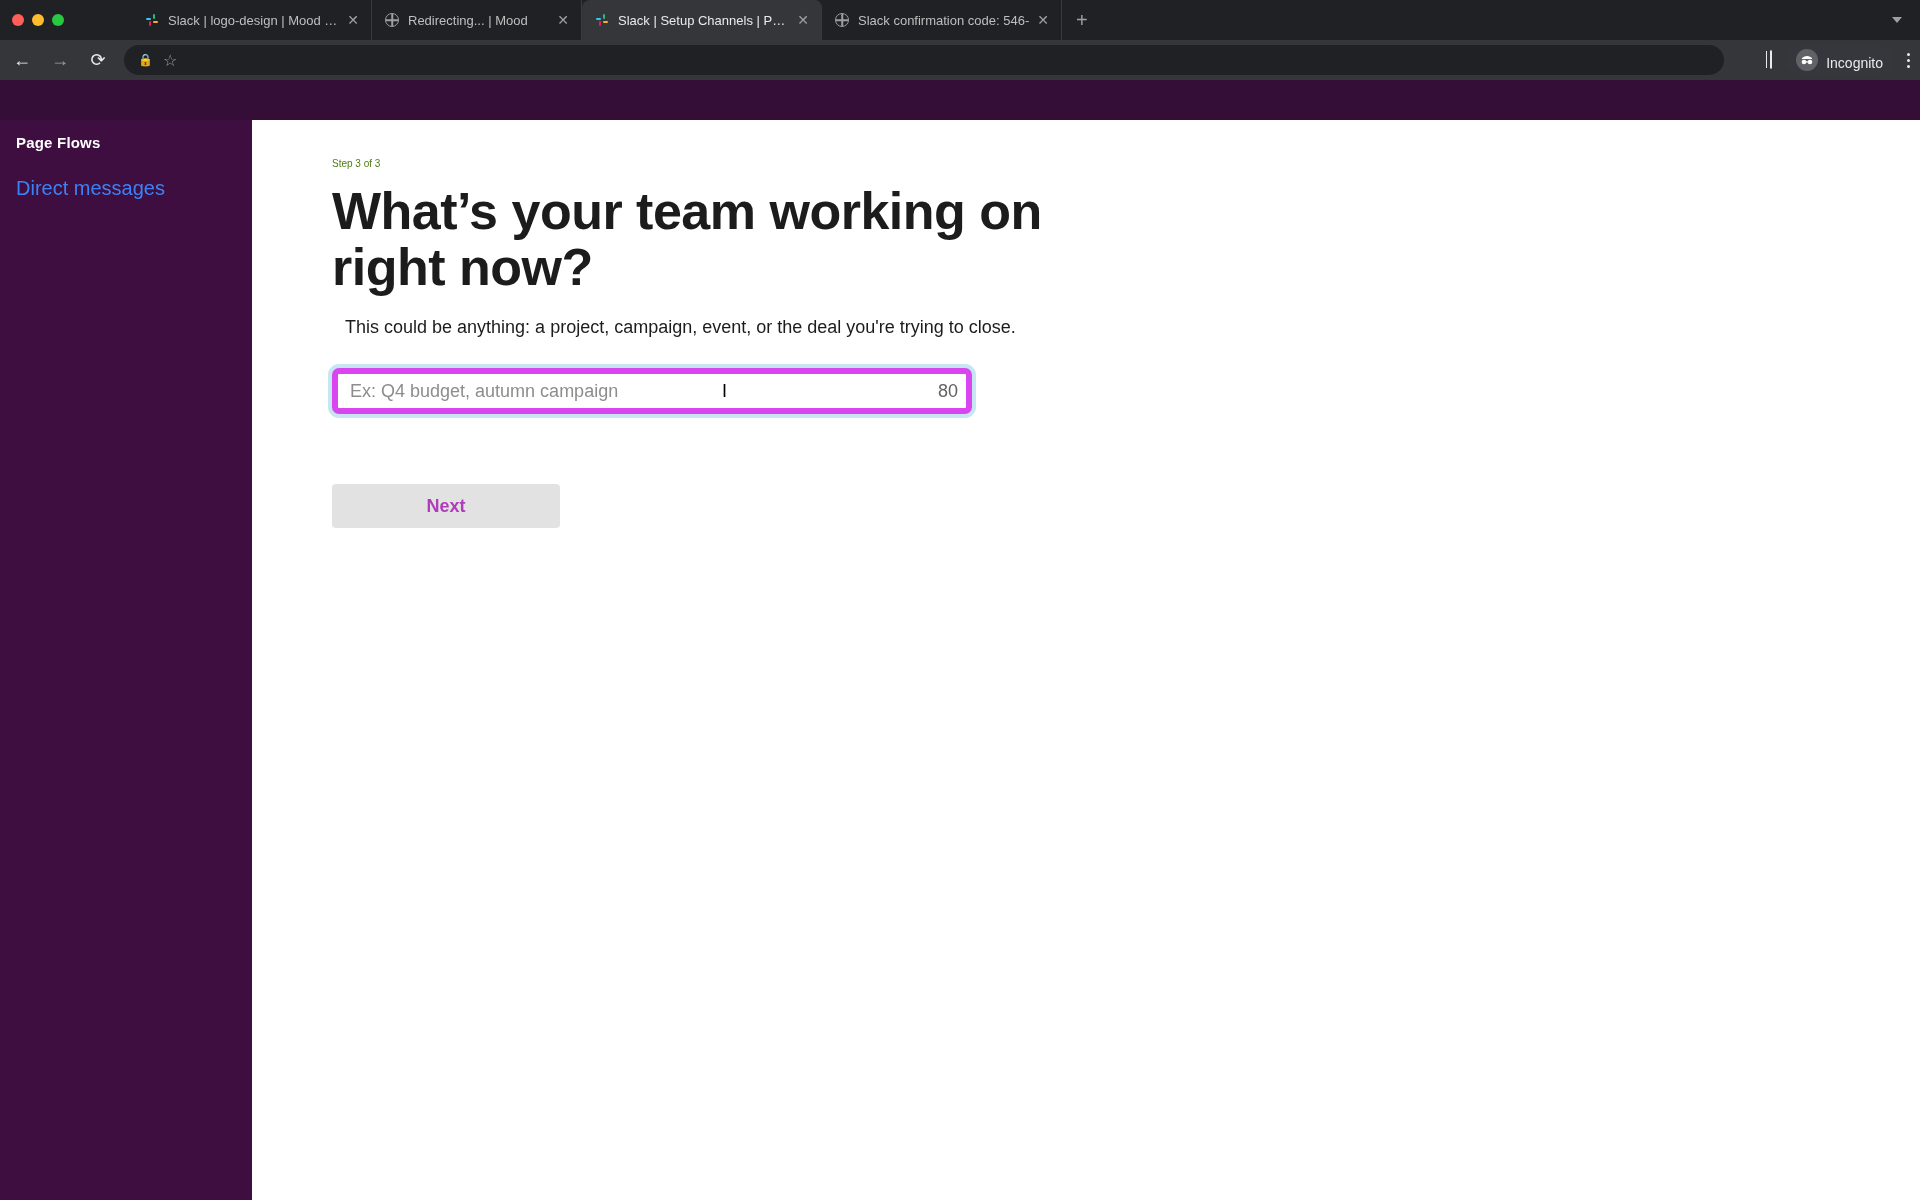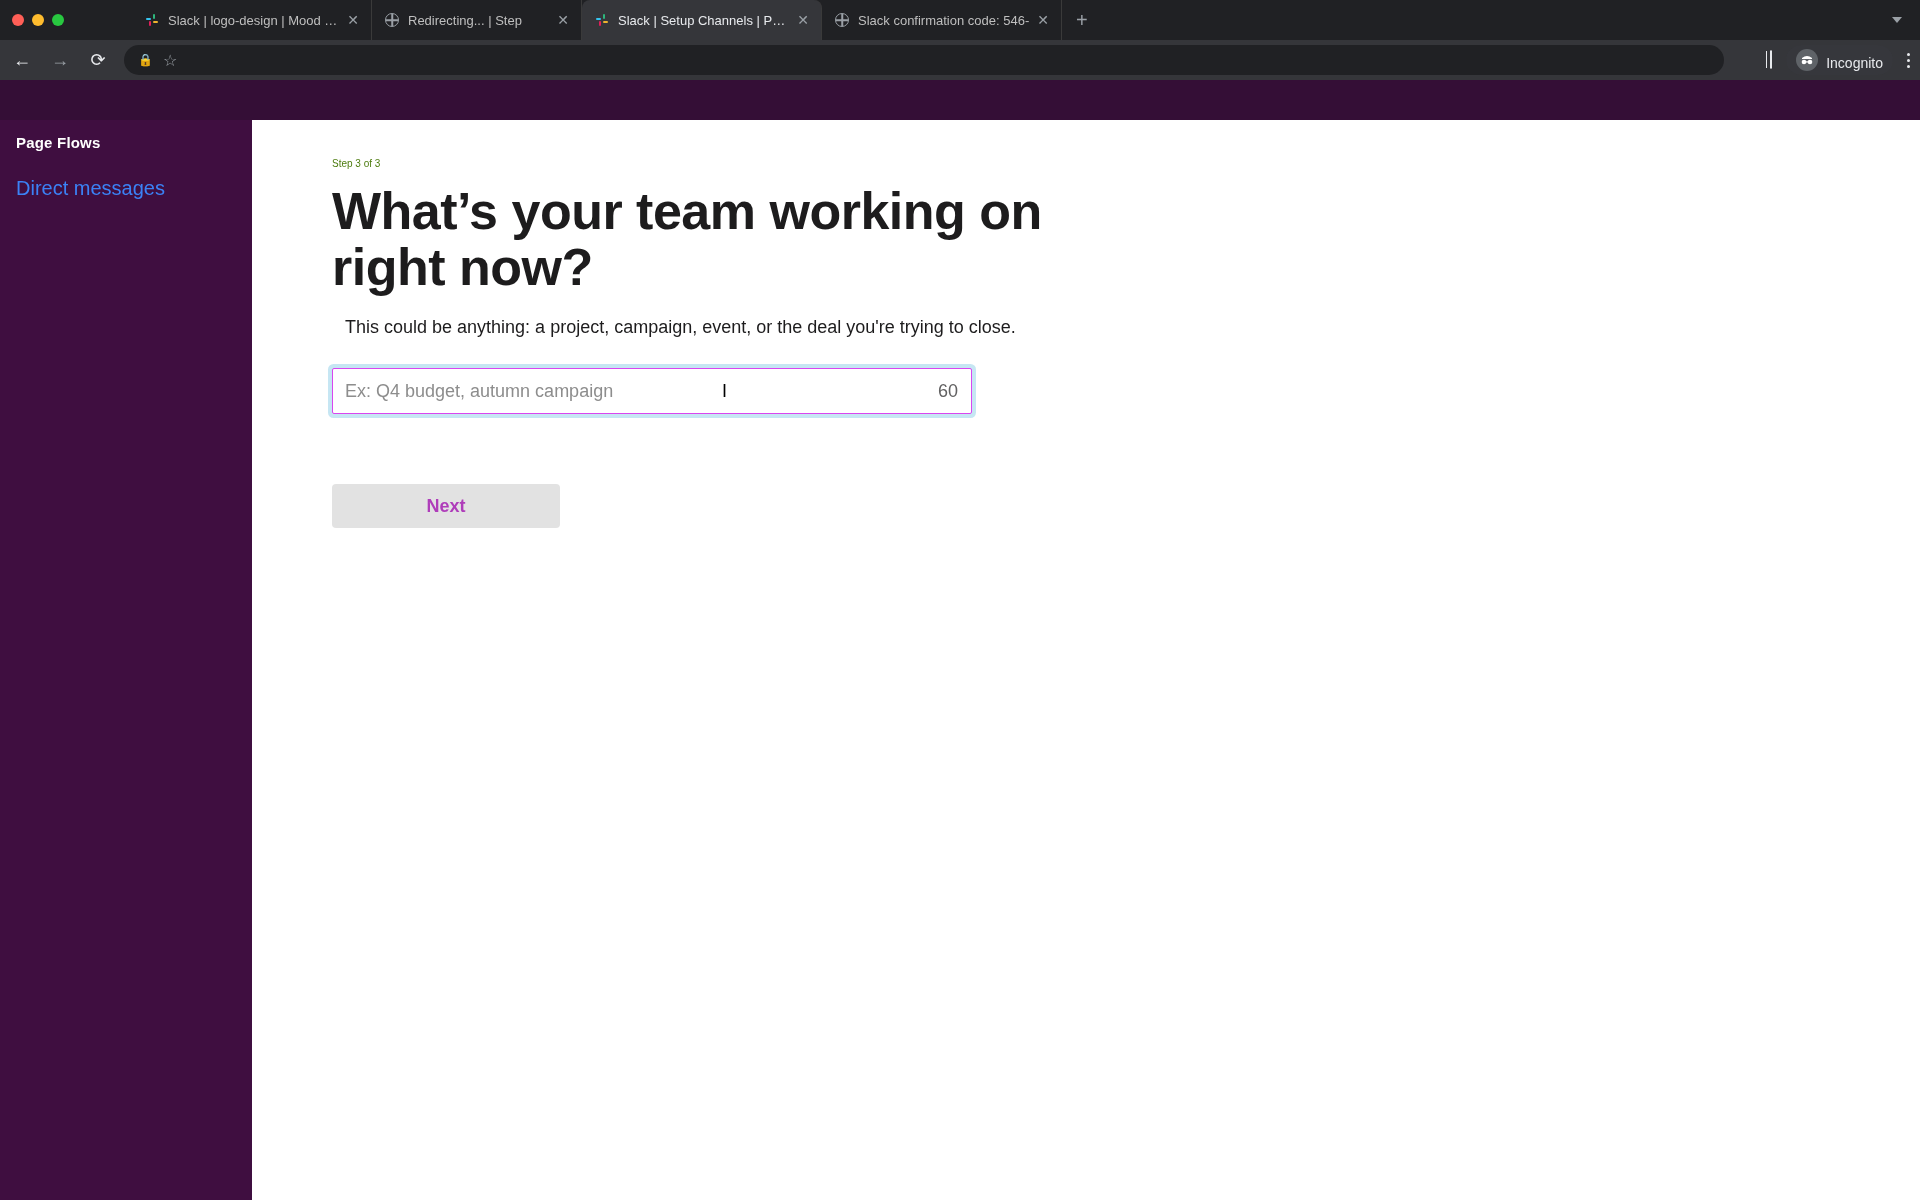--- a/index.html
+++ b/index.html
@@ -91,22 +91,22 @@
   .heading { font-size:52px; font-weight:800; line-height:1.08; color:#1d1c1d; max-width:760px; letter-spacing:-0.5px; }
   .subtext { margin-top:22px; font-size:18px; color:#1d1c1d;margin-left:13px; }
 
   .field-wrap {
     margin-top:30px;
     width: 640px;
     position: relative;
   }
   .channel-input {
     width:100%; height:46px;
-    border:1px solid #d946ef;
-    border-radius:2px;
+    border:6px solid #d946ef;
+    border-radius:7px;
     box-shadow: 0 0 0 4px rgba(29,155,209,.25);
     padding: 0 60px 0 12px;
     font-size:18px;
     color:#1d1c1d;
     outline:none;
   }
   .channel-input::placeholder { color:#8d8d8d; }
   .char-count {
     position:absolute; right:14px; top:50%; transform:translateY(-50%);
     color:#616061; font-size:18px; pointer-events:none;
@@ -162,21 +162,21 @@
           </svg>
       </span>
       <span class="label">Slack | logo-design | Mood Joy</span>
       <span class="close">✕</span>
     </div>
 
     <div class="tab">
       <span class="favicon">
           <span class="globe"></span>
         </span>
-      <span class="label">Redirecting... | Step</span>
+      <span class="label">Redirecting... | Mood</span>
       <span class="close">✕</span>
     </div>
 
     <div class="tab active">
       <span class="favicon">
         <svg class="slack-favicon" viewBox="0 0 16 16">
             <g>
           <rect x="2" y="6" width="5" height="2" rx="1" fill="#36C5F0"></rect>
           <rect x="9" y="2" width="2" height="5" rx="1" fill="#2EB67D"></rect>
           <rect x="9" y="9" width="5" height="2" rx="1" fill="#ECB22E"></rect>
@@ -248,20 +248,20 @@
       <div class="sidebar-item">Direct messages</div>
     </aside>
 
     <main class="main">
       <div class="step">Step 3 of 3</div>
       <h1 class="heading">What’s your team working on right now?</h1>
       <p class="subtext">This could be anything: a project, campaign, event, or the deal you're trying to close.</p>
 
       <div class="field-wrap">
         <input class="channel-input" placeholder="Ex: Q4 budget, autumn campaign" style="">
-        <span class="char-count">60</span>
+        <span class="char-count">80</span>
         <span class="text-cursor">I</span>
       </div>
 
       <button class="next-btn">Next</button>
     </main>
   </div>
 </div>
 
 </body></html>

